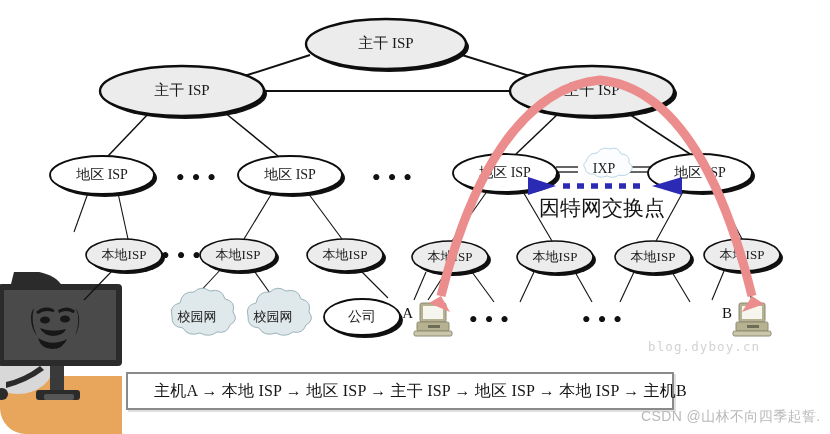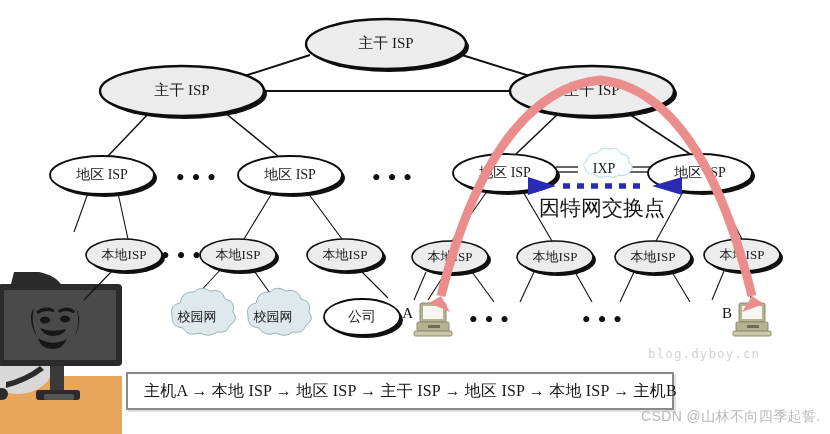--- a/index.html
+++ b/index.html
@@ -7,20 +7,21 @@
     padding: 0;
     background: #ffffff;
   }
   #stage {
     position: relative;
     width: 830px;
     height: 434px;
     background: #ffffff;
     overflow: hidden;
     font-family: "Liberation Serif", "DejaVu Serif", serif;
+    border-radius: 26px;
   }
   #svgroot {
     position: absolute;
     left: 0;
     top: 0;
     width: 830px;
     height: 434px;
   }
   .nodelabel {
     font-family: "Liberation Serif", "DejaVu Serif", serif;
@@ -91,27 +92,27 @@
     box-shadow: 2px 2px 0 rgba(0,0,0,0.12);
     display: flex;
     align-items: center;
     box-sizing: border-box;
   }
   .path-text {
     font-family: "Liberation Serif", "DejaVu Serif", serif;
     font-size: 16px;
     color: #151515;
     white-space: nowrap;
-    padding-left: 16px;
+    padding-left: 26px;
     letter-spacing: 0.2px;
   }
   .wm-blog {
     position: absolute;
     left: 648px;
-    top: 346px;
+    top: 339px;
     font-family: "DejaVu Sans Mono", monospace;
     font-size: 12.5px;
     color: #d2d2d2;
     letter-spacing: 1.1px;
   }
   .wm-csdn {
     position: absolute;
     left: 641px;
     top: 408px;
     font-family: "Liberation Sans", "DejaVu Sans", sans-serif;

